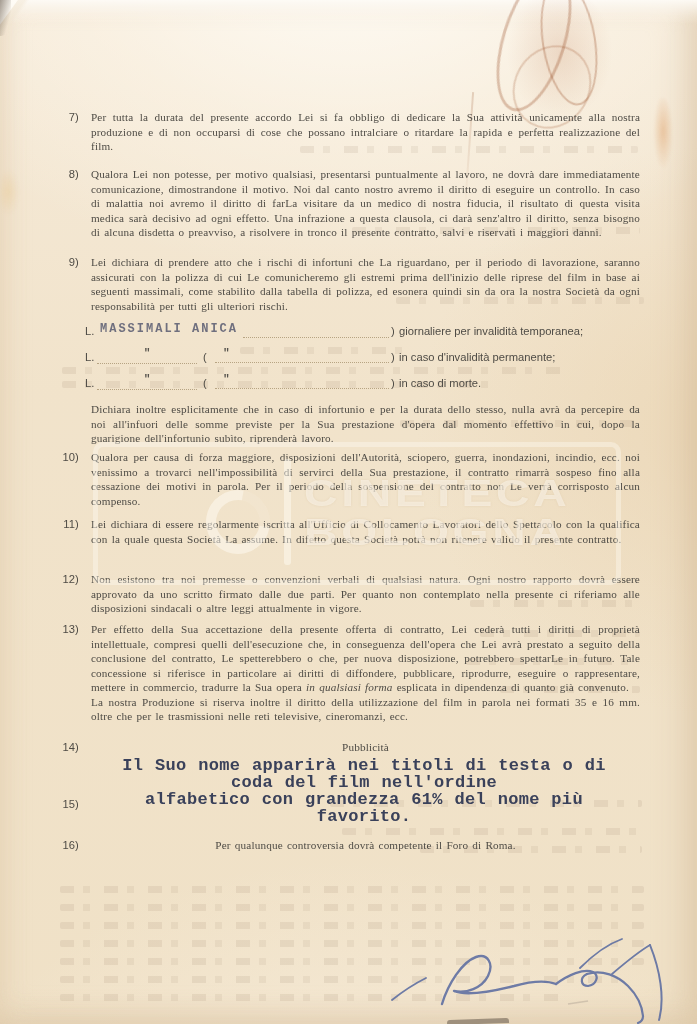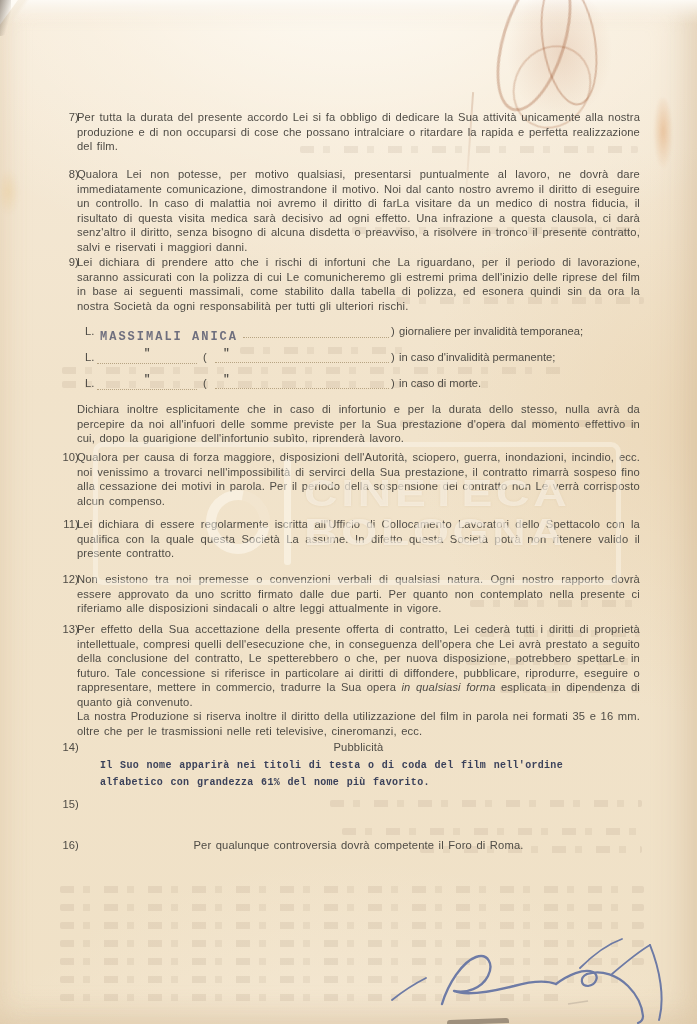--- a/index.html
+++ b/index.html
@@ -15,39 +15,39 @@
       linear-gradient(180deg, rgba(250,241,229,.55), rgba(242,228,203,.1) 38%, rgba(238,222,192,.4) 100%);
     box-shadow: inset -16px 0 30px rgba(203,176,140,.30), inset 0 -12px 26px rgba(214,190,156,.28), inset 10px 0 22px rgba(230,212,182,.25);
     color:#4e4b45;
   }
   .page::before{content:"";position:absolute;left:0;top:0;right:0;height:24px;
     background:linear-gradient(180deg, rgba(255,253,249,.9), rgba(255,250,242,.3) 65%, rgba(255,250,242,0));pointer-events:none;}
 
   
   .item{position:absolute;left:57px;width:583px;font-size:11.2px;line-height:14.5px;letter-spacing:.15px;word-spacing:1.2px;z-index:3;}
   .item .num{position:absolute;left:0;top:0;width:22px;text-align:right;}
-  .item .body{margin-left:20px;text-align:justify;}
+  .item .body{margin-left:34px;text-align:justify;font-family:Liberation Serif, serif;}
   .item .body.nojust{text-align:center;}
   .item .body.ind15{text-indent:15px;}
   .closing-it{font-style:italic;}
   .closing-it .body2{margin-left:0;text-align:justify;text-indent:47px;}
   i{font-style:italic;}
 
   .lrow{position:absolute;left:57px;width:583px;height:22px;font-size:11.2px;z-index:3;}
   .lrow .lp{position:absolute;left:28px;top:3px;}
-  .lrow .stamp{position:absolute;left:43px;top:0;font-family:"Liberation Mono",monospace;font-weight:bold;font-size:12px;letter-spacing:2px;color:#6f6f7e;white-space:nowrap;margin-top:8px;}
+  .lrow .stamp{position:absolute;left:43px;top:0;font-family:"Liberation Mono",monospace;font-weight:bold;font-size:12px;letter-spacing:2px;color:#6f6f7e;white-space:nowrap;}
   .lrow .dots{position:absolute;height:16px;top:-1px;border-bottom:1.5px dotted #b7a483;}
   .lrow .seg{position:absolute;height:16px;top:-1px;border-bottom:1.5px dotted #b7a483;font-family:"Liberation Mono",monospace;font-weight:bold;color:#55524c;}
   .lrow .seg.c{text-align:center;}
   .lrow .seg.l{text-align:left;padding-left:8px;box-sizing:border-box;}
   .lrow .open{position:absolute;left:146px;top:3px;}
   .lrow .cl{position:absolute;left:334px;top:3px;}
   .lrow .lbl{position:absolute;left:342px;top:3px;white-space:nowrap;}
 
-  .typed{margin-left:43px;margin-top:2px;width:528px;font-family:"Liberation Mono",monospace;font-weight:bold;font-size:10px;line-height:17px;letter-spacing:.3px;color:#3a415a;text-align:left;}
+  .typed{margin-left:43px;margin-top:2px;width:528px;font-family:"Liberation Mono",monospace;font-weight:bold;font-size:17px;line-height:17px;letter-spacing:.3px;color:#3a415a;text-align:center;}
 
   
   .watermark{position:absolute;left:93px;top:442px;width:518px;height:133px;border:5px solid rgba(255,252,244,.38);border-radius:10px;z-index:5;pointer-events:none;}
   .wm-logo{position:absolute;left:108px;top:43px;width:64px;height:64px;border-radius:50%;
     border:10px solid rgba(255,252,244,.5);border-right-color:rgba(255,252,244,.12);transform:rotate(-35deg);box-sizing:border-box;}
   .wm-bar{position:absolute;left:186px;top:12px;width:7px;height:106px;background:rgba(255,252,244,.48);border-radius:3px;}
   .wm-text{position:absolute;left:206px;top:27px;font-weight:bold;font-size:37px;line-height:39px;letter-spacing:3px;color:rgba(255,252,244,.52);transform:scaleX(1.25);transform-origin:left center;text-shadow:0 0 2px rgba(214,192,160,.45);white-space:nowrap;}
 
   
   .bleed{position:absolute;height:7px;border-radius:2px;z-index:1;opacity:.22;filter:blur(.7px);

